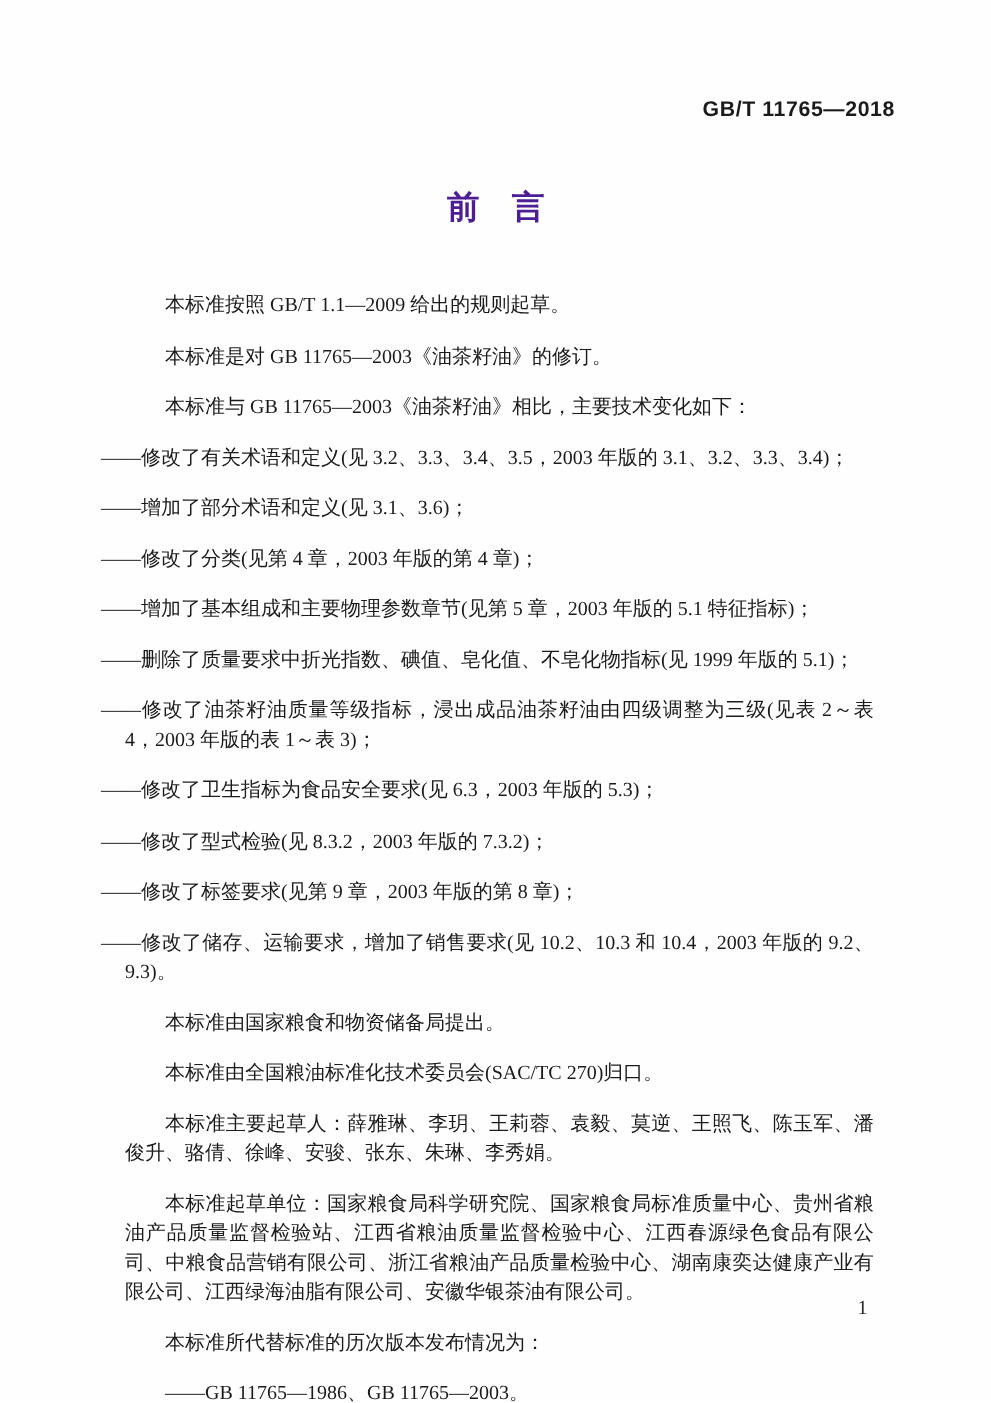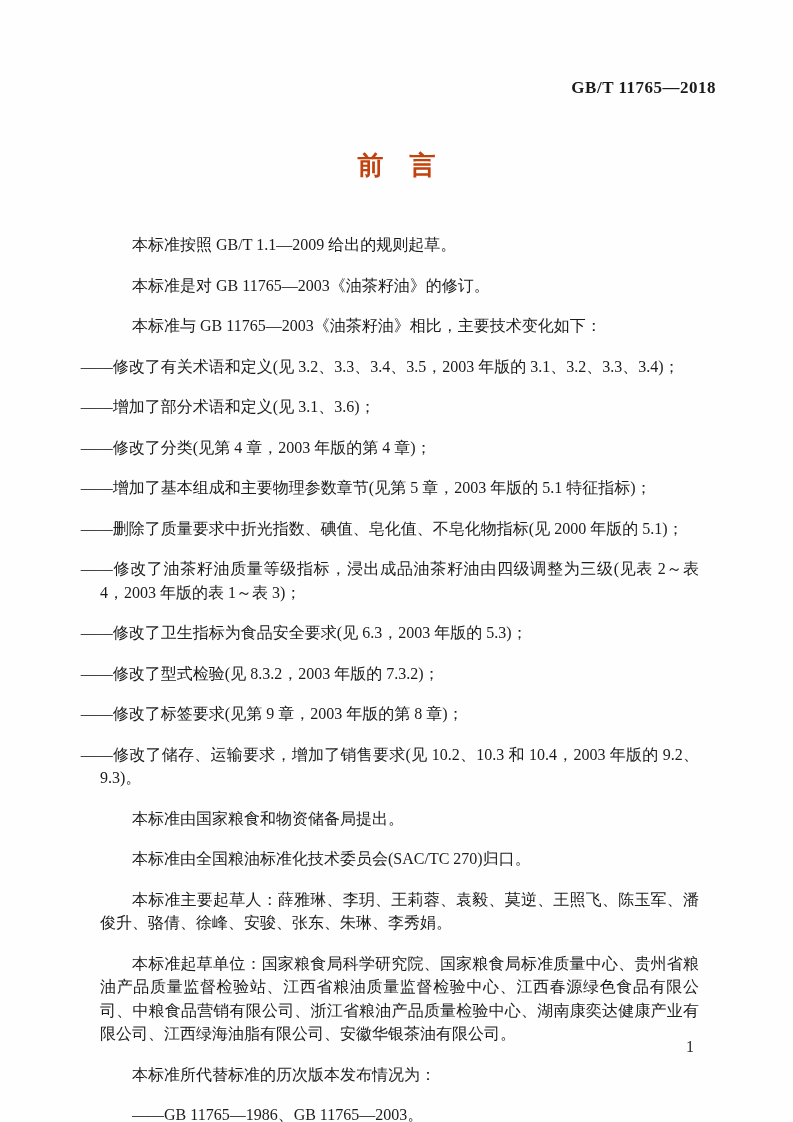--- a/index.html
+++ b/index.html
@@ -15,36 +15,36 @@
     color: #1b1b1b;
     font-family: "Liberation Serif", "DejaVu Serif", serif;
     overflow: hidden;
   }
   .doc-code {
     position: absolute;
     top: 78px;
     left: 83px;
     width: 633px;
     text-align: right;
-    font-family: Liberation Serif, serif;
+    font-family: Liberation Sans, sans-serif;
     font-weight: bold;
     font-size: 17px;
     letter-spacing: 0.5px;
   }
   .page-title {
     position: absolute;
     top: 148px;
     left: 0;
     width: 100%;
     margin: 0;
     text-align: center;
     font-family: "Liberation Sans", "DejaVu Sans", sans-serif;
     font-weight: bold;
     font-size: 26px;
-    color: #c2410c;
+    color: #4c1d95;
   }
   .body-block {
     position: absolute;
     top: 216px;
     left: 83px;
     width: 633px;
     font-size: 16px;
     line-height: 23.5px;
     text-align: justify;
   }
@@ -97,21 +97,21 @@
 
         <p class="change-item">——修改了有关术语和定义(见 3.2、3.3、3.4、3.5，2003 年版的 3.1、3.2、3.3、3.4)；</p>
 
 
         <p class="change-item">——增加了部分术语和定义(见 3.1、3.6)；</p>
 
         <p class="change-item">——修改了分类(见第 4 章，2003 年版的第 4 章)；</p>
 
         <p class="change-item">——增加了基本组成和主要物理参数章节(见第 5 章，2003 年版的 5.1 特征指标)；</p>
 
-        <p class="change-item">——删除了质量要求中折光指数、碘值、皂化值、不皂化物指标(见 2000 年版的 5.1)；</p>
+        <p class="change-item">——删除了质量要求中折光指数、碘值、皂化值、不皂化物指标(见 1999 年版的 5.1)；</p>
 
         <p class="change-item">——修改了油茶籽油质量等级指标，浸出成品油茶籽油由四级调整为三级(见表 2～表 4，2003 年版的表 1～表 3)；</p>
 
 
         <p class="change-item">——修改了卫生指标为食品安全要求(见 6.3，2003 年版的 5.3)；</p>
 
         <p class="change-item">——修改了型式检验(见 8.3.2，2003 年版的 7.3.2)；</p>
 
         <p class="change-item">——修改了标签要求(见第 9 章，2003 年版的第 8 章)；</p>
 

